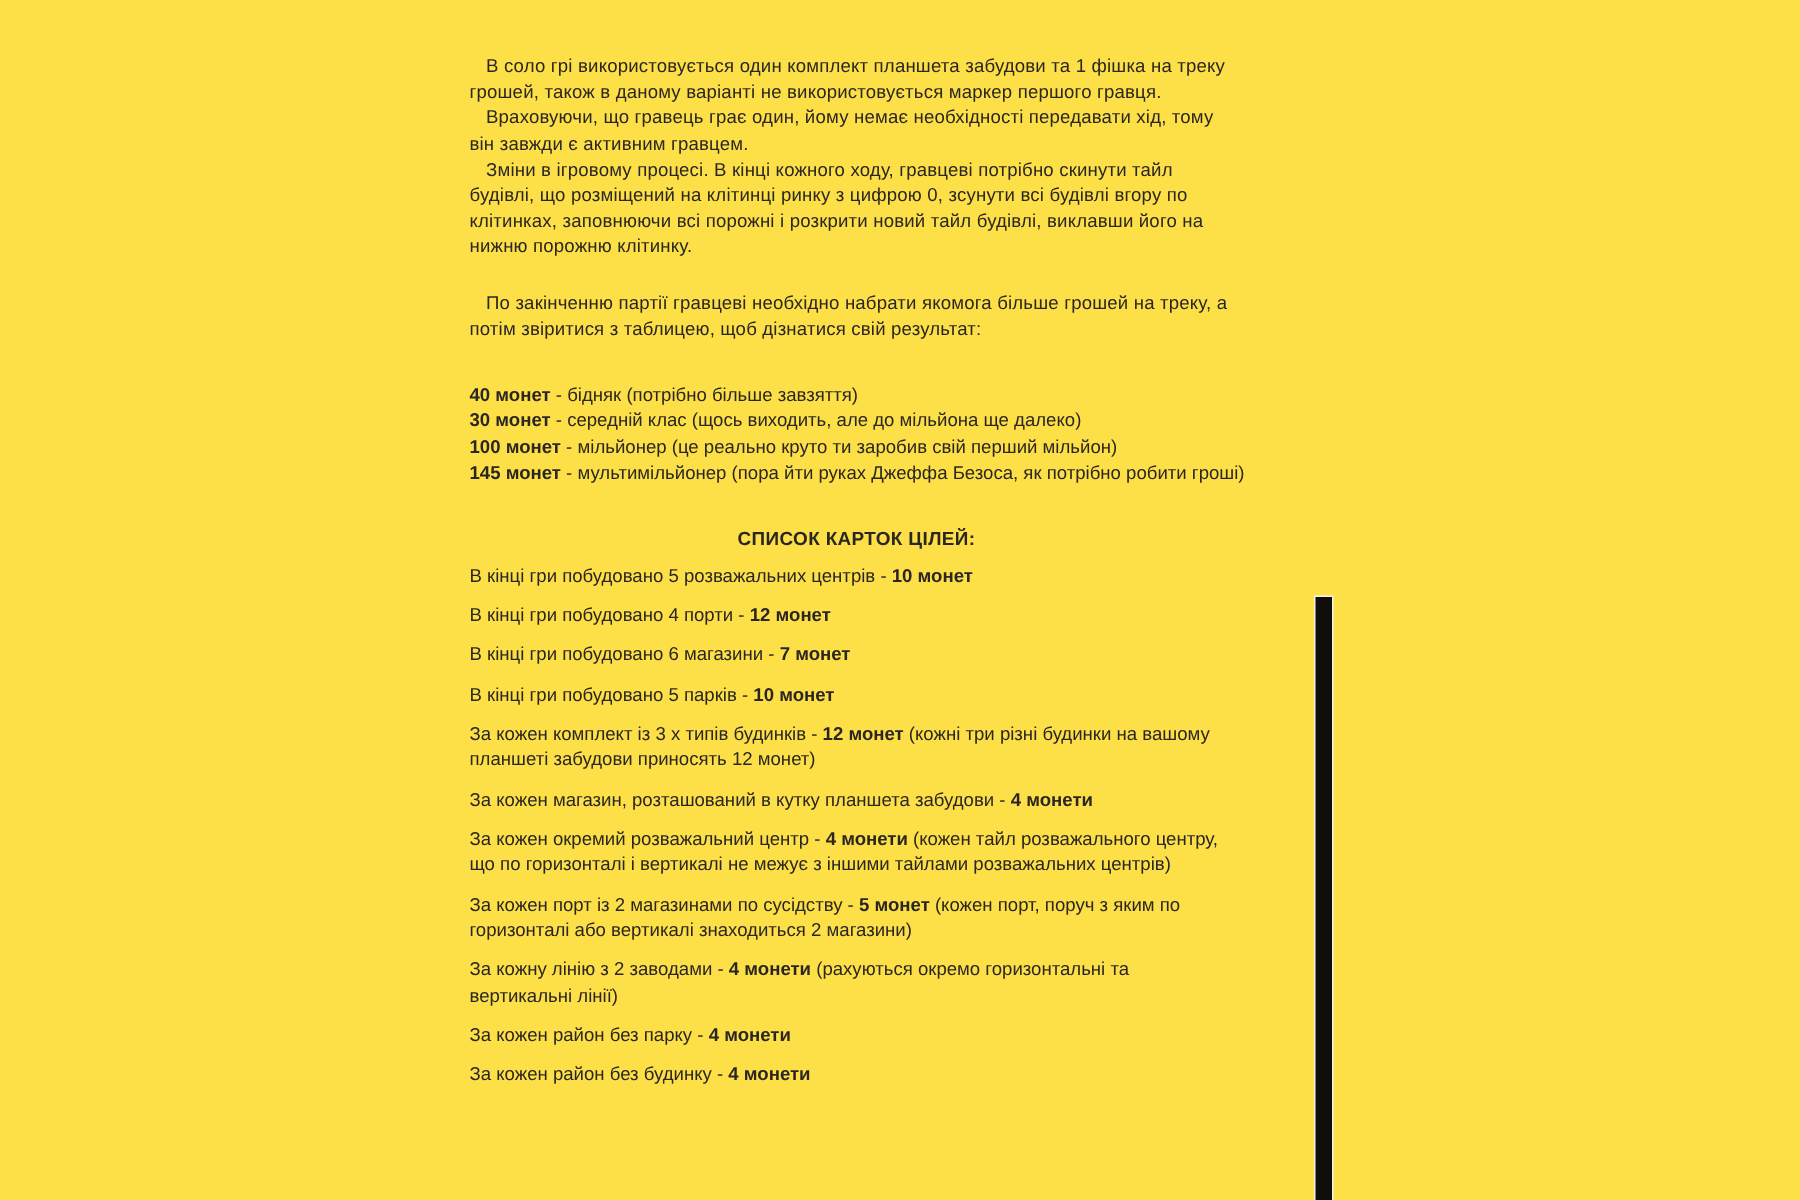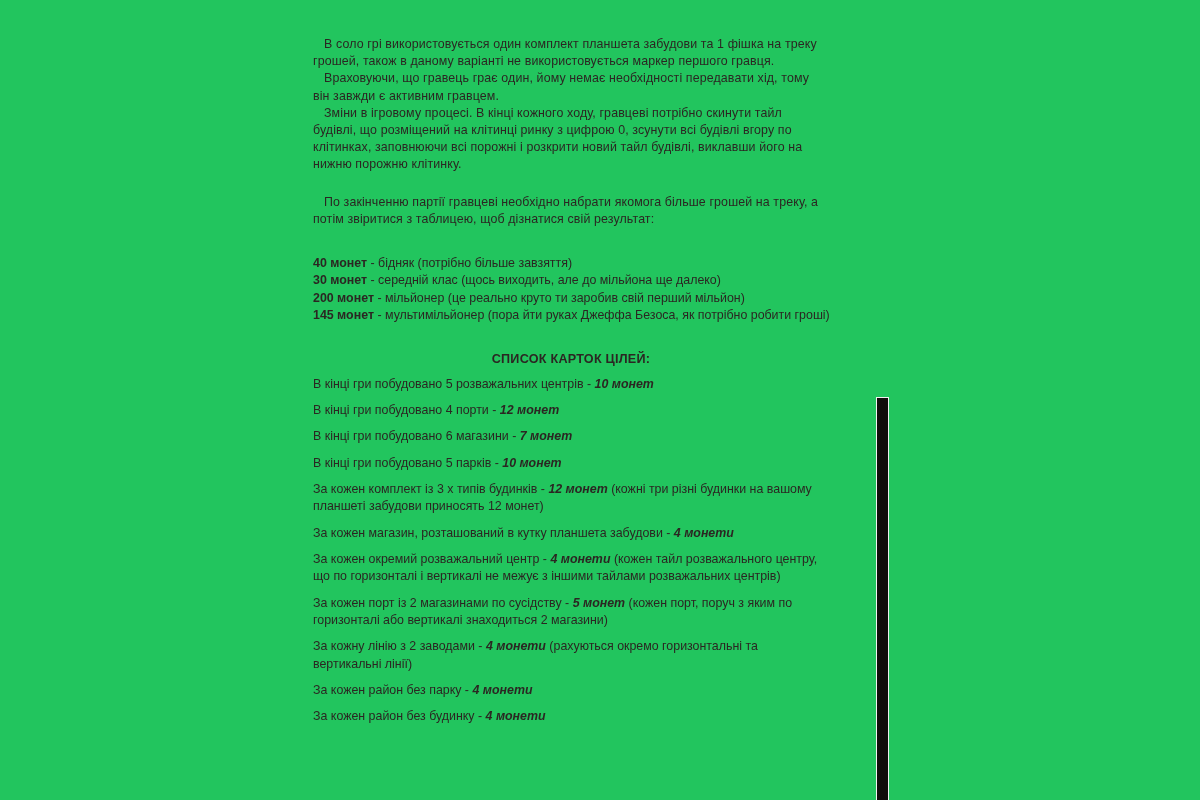--- a/index.html
+++ b/index.html
@@ -15,21 +15,21 @@
     font-family: "Liberation Sans", "DejaVu Sans", sans-serif;
     color: #2b2622;
     position: relative;
   }
 
   #page {
     position: absolute;
     left: 0; top: 0;
     width: 1200px;
     height: 800px;
-    background: #22c55e;
+    background: #fde047;
   }
 
   #doc {
     position: absolute;
     left: 313px;
     top: 36px;
     width: 506px;
   }
 
   .para {
@@ -78,21 +78,20 @@
     list-style: none;
   }
   .card-item {
     font-size: 12.4px;
     line-height: 17.2px;
     margin-bottom: 9.2px;
   }
   .card-item:last-child { margin-bottom: 0; }
   .card-item .reward {
     font-weight: bold;
-    font-style: italic;
   }
   .card-item .note {
     font-weight: normal;
   }
 
   
   #scrollbar-track {
     position: absolute;
     left: 876px;
     top: 397px;
@@ -122,21 +121,21 @@
 
     <div class="gap-md"></div>
 
     <p class="para">По закінченню партії гравцеві необхідно набрати якомога більше грошей на треку, а потім звіритися з таблицею, щоб дізнатися свій результат:</p>
 
     <div class="gap-lg"></div>
 
     <ul class="score-list" id="score-list">
         <li class="score-row"><span class="amt">40 монет</span><span class="dash"> - </span><span class="desc">бідняк (потрібно більше завзяття)</span></li>
         <li class="score-row"><span class="amt">30 монет</span><span class="dash"> - </span><span class="desc">середній клас (щось виходить, але до мільйона ще далеко)</span></li>
-        <li class="score-row"><span class="amt">200 монет</span><span class="dash"> - </span><span class="desc">мільйонер (це реально круто ти заробив свій перший мільйон)</span></li>
+        <li class="score-row"><span class="amt">100 монет</span><span class="dash"> - </span><span class="desc">мільйонер (це реально круто ти заробив свій перший мільйон)</span></li>
         <li class="score-row"><span class="amt">145 монет</span><span class="dash"> - </span><span class="desc">мультимільйонер (пора йти руках Джеффа Безоса, як потрібно робити гроші)</span></li>
       </ul>
 
     <div class="gap-lg"></div>
 
     <h2 class="section-title">СПИСОК КАРТОК ЦІЛЕЙ:</h2>
 
     <div class="gap-sm"></div>
 
     <ul class="cards-list" id="cards-list">

